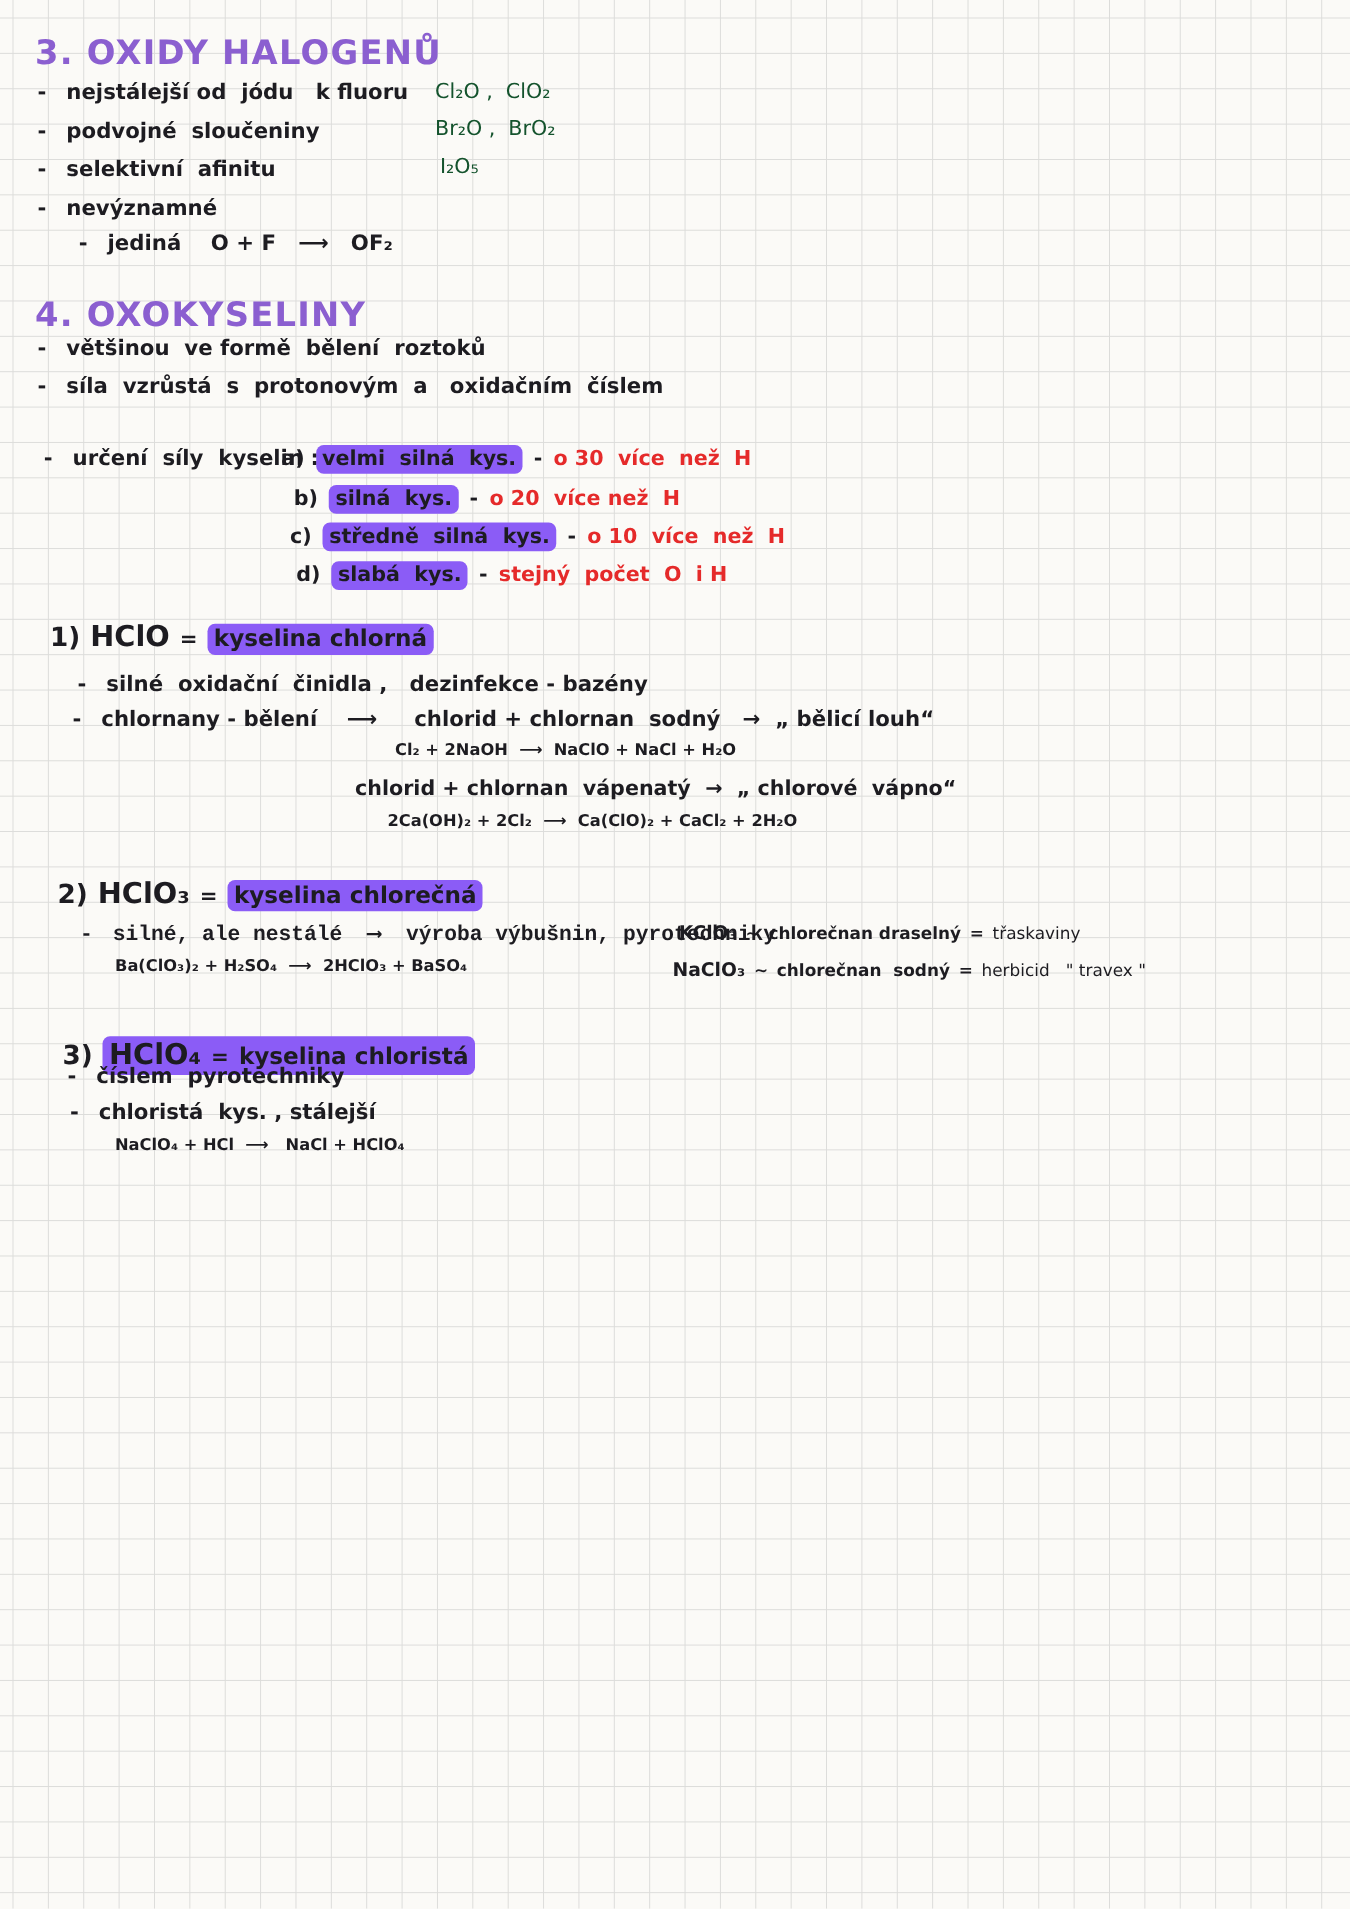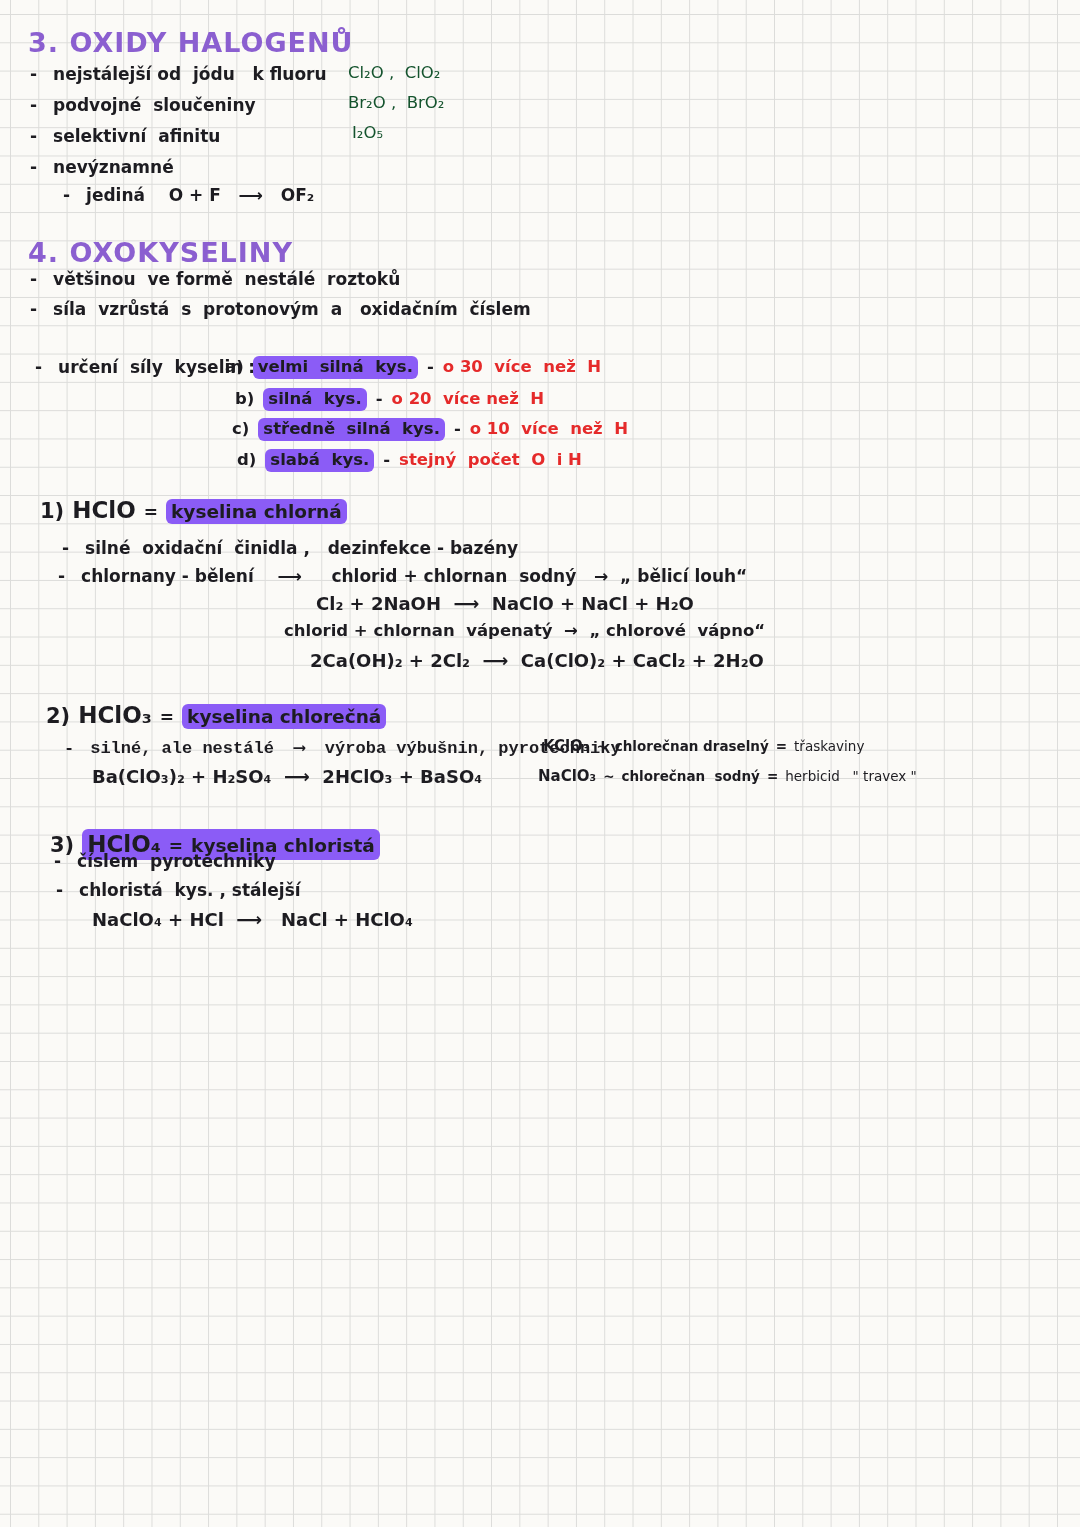--- a/index.html
+++ b/index.html
@@ -25,21 +25,21 @@
   .dash{ display:inline-block; margin-right:16px; font-weight:bold; }
   .gray{ color:#14532d; font-weight:normal; font-size:16.5px; }
   .red{ color:#e52a2a; font-weight:bold; font-size:16.5px; }
   .hl{ background:#8b5cf6; border-radius:6px; padding:1px 5px; }
   .srow{ display:flex; align-items:baseline; gap:9px; font-size:16.5px; font-weight:bold; }
   .acid-h{ display:flex; align-items:baseline; gap:8px; }
   .acid-num{ font-size:21px; font-weight:bold; }
   .acid-formula{ font-size:23px; font-weight:bold; }
   .acid-eq{ font-size:17px; font-weight:bold; }
   .acid-name{ font-size:18.5px; font-weight:bold; }
-  .equation{ font-size:18px; font-weight:bold; }
+  .equation{ font-size:13px; font-weight:bold; }
   .smallnote{ display:flex; align-items:baseline; gap:7px; font-size:13.5px; font-weight:bold; }
   .smallnote .f{ font-size:15px; }
   .smallnote .v{ font-weight:normal; }
 </style>
 </head>
 <body>
 
 <div class="grid"></div>
 
 <div class="line title" style="left:28px; top:26px;">3. OXIDY HALOGENŮ</div>
@@ -48,21 +48,21 @@
 <div class="line ink" style="left:30px; top:95px;"><span class="dash">-</span><span>podvojné  sloučeniny</span></div>
 <div class="line ink" style="left:30px; top:126px;"><span class="dash">-</span><span>selektivní  afinitu</span></div>
 <div class="line ink" style="left:30px; top:157px;"><span class="dash">-</span><span>nevýznamné</span></div>
 <div class="line ink" style="left:30px; top:185px;margin-left:33px;"><span class="dash">-</span><span>jediná    O + F   ⟶   OF₂</span></div>
 
 <div class="line gray" style="left:348px; top:63px;">Cl₂O ,  ClO₂</div>
 <div class="line gray" style="left:348px; top:93px;">Br₂O ,  BrO₂</div>
 <div class="line gray" style="left:352px; top:123px;">I₂O₅</div>
 
 <div class="line title" style="left:28px; top:236px;">4. OXOKYSELINY</div>
-<div class="line ink" style="left:30px; top:269px;"><span class="dash">-</span><span>většinou  ve formě  nestálé  roztoků</span></div>
+<div class="line ink" style="left:30px; top:269px;"><span class="dash">-</span><span>většinou  ve formě  bělení  roztoků</span></div>
 <div class="line ink" style="left:30px; top:299px;"><span class="dash">-</span><span>síla  vzrůstá  s  protonovým  a   oxidačním  číslem</span></div>
 
 <div class="line ink" style="left:35px; top:357px;"><span class="dash">-</span><span>určení  síly  kyselin :</span></div>
 
 <div class="line srow" style="left:225px; top:356px;">
   <span>a)</span>
   <span class="hl">velmi  silná  kys.</span>
   <span>-</span>
   <span class="red">o 30  více  než  H</span>
 </div>

